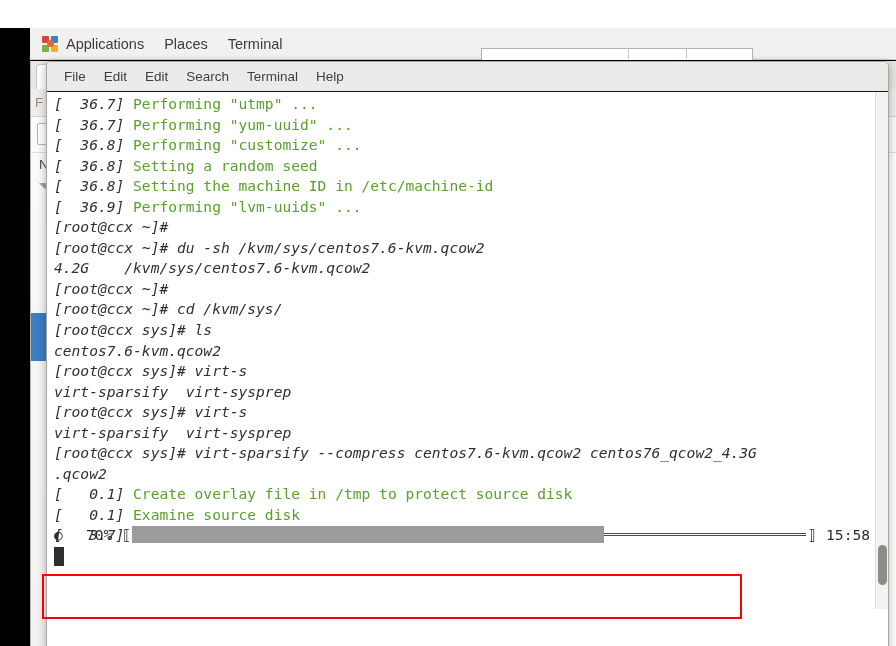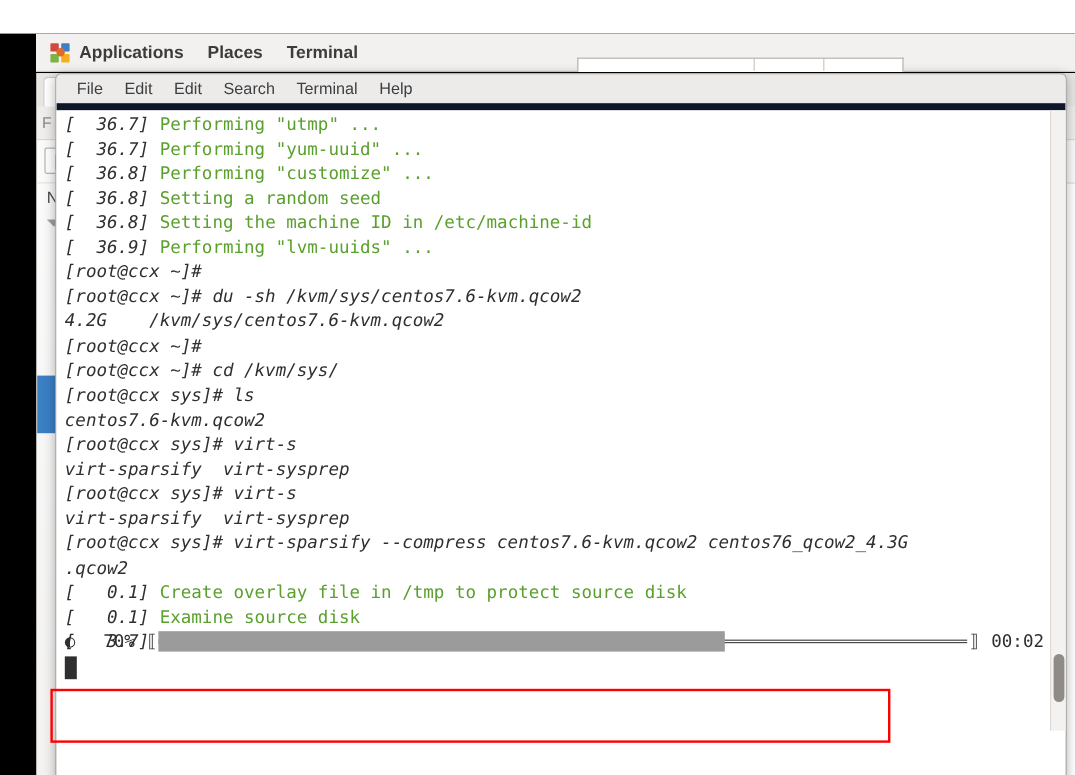--- a/index.html
+++ b/index.html
@@ -57,21 +57,20 @@
     border-bottom: 1px solid #cfcbc8;
     display: flex; align-items: center;
   }
   .panel-item {
     display: flex; align-items: center;
     height: 32px;
     padding: 0 10px;
     font-size: 14.5px;
     color: #3c3c3c;
     white-space: nowrap;
-    font-weight: bold;
   }
   .panel-item.first { padding-left: 12px; }
   .apps-icon {
     width: 16px; height: 16px;
     position: relative;
     margin-right: 8px;
     flex: 0 0 auto;
   }
   .apps-icon i {
     position: absolute; width: 7px; height: 7px; border-radius: 1px;
@@ -189,21 +188,21 @@
   }
   .btn-max::before {
     content:""; display:block; width:11px; height:11px;
     border:2.5px solid #3a4042;
   }
   .btn-close { font-weight: bold; font-size: 16px; }
 
   .term-menubar {
     height: 30px;
     background: #edebe9;
-    border-bottom: 6px solid #0f172a;
+    border-bottom: 1px solid #0f172a;
     display: flex; align-items: center;
     padding-left: 8px;
   }
   .term-menu-item {
     font-size: 13.5px;
     color: #3c4042;
     padding: 0 9px;
     line-height: 30px;
     white-space: nowrap;
   }
@@ -386,21 +385,21 @@
 
         <div class="progress-row">
           <span class="spinner">◐</span>
           <span class="pct">70%</span>
           <span class="pbracket">⟦</span>
           <span class="ptrack">
             <span class="pline"></span>
             <span class="pfill" id="pfill" style="width: 70%;"></span>
           </span>
           <span>⟧</span>
-          <span class="ptime">00:02</span>
+          <span class="ptime">15:58</span>
         </div>
 
         <div class="term-cursor"></div>
 
         <div class="term-scrollbar">
           <div class="term-scroll-thumb"></div>
         </div>
       </div>
     </div>
 

